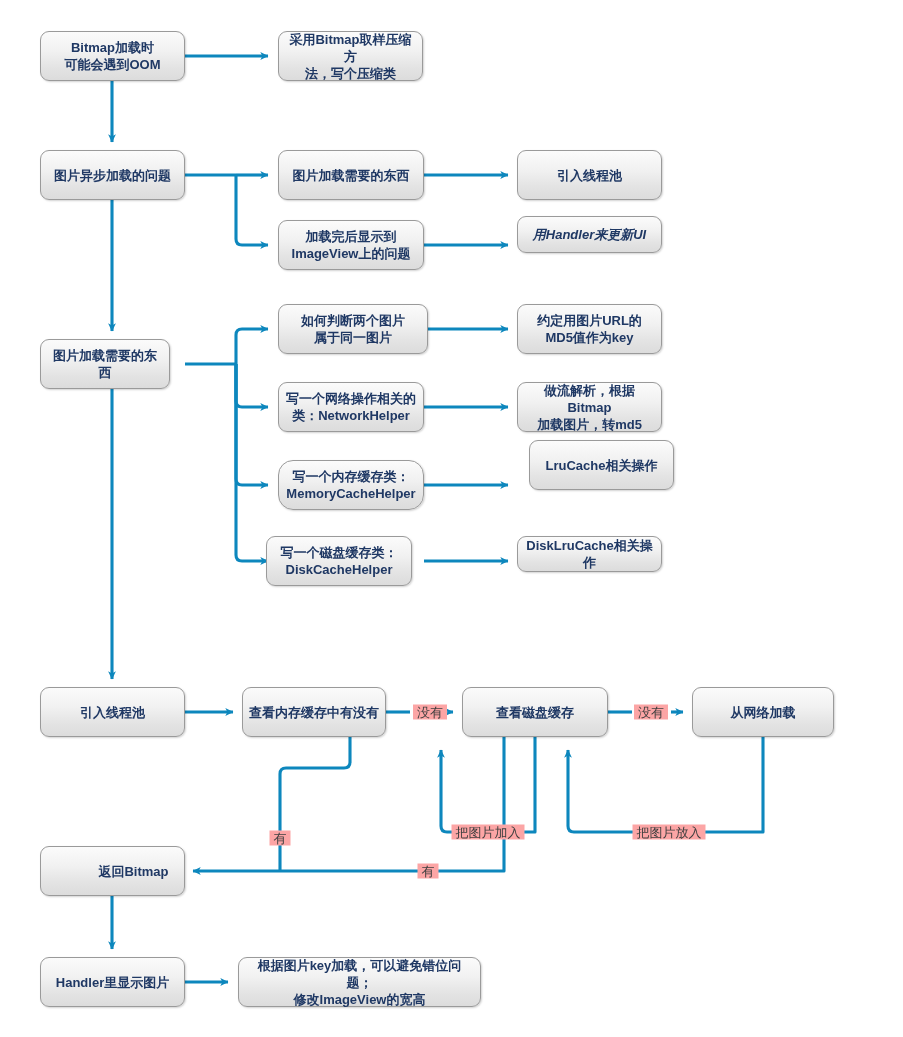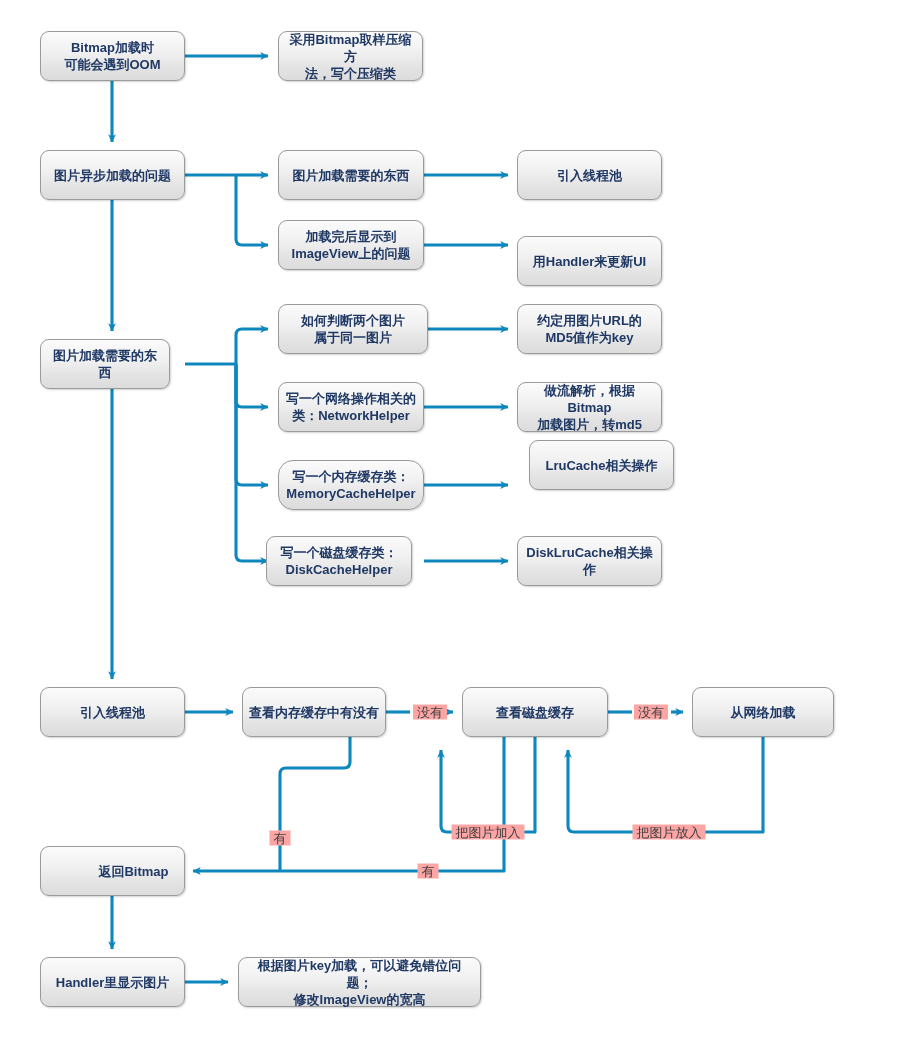--- a/index.html
+++ b/index.html
@@ -140,21 +140,21 @@
 
   <div class="node-box" style="left:40px; top:150px; width:145px; height:50px;">图片异步加载的问题</div>
 
   <div class="node-box" style="left:278px; top:150px; width:146px; height:50px;">图片加载需要的东西</div>
 
   <div class="node-box" style="left:517px; top:150px; width:145px; height:50px;">引入线程池</div>
 
   <div class="node-box" style="left:278px; top:220px; width:146px; height:50px;">加载完后显示到
 ImageView上的问题</div>
 
-  <div class="node-box" style="left:517px; top:236px; width:145px; height:50px;">用Handler来更新UI</div>
+  <div class="node-box" style="left:517px; top:216px; width:145px; height:37px;font-style:italic;">用Handler来更新UI</div>
 
   <div class="node-box" style="left:40px; top:339px; width:130px; height:50px;">图片加载需要的东西</div>
 
   <div class="node-box" style="left:278px; top:304px; width:150px; height:50px;">如何判断两个图片
 属于同一图片</div>
 
   <div class="node-box" style="left:517px; top:304px; width:145px; height:50px;">约定用图片URL的
 MD5值作为key</div>
 
   <div class="node-box" style="left:278px; top:382px; width:146px; height:50px;">写一个网络操作相关的
@@ -164,21 +164,21 @@
 加载图片，转md5</div>
 
   <div class="node-box" style="left:278px; top:460px; width:146px; height:50px;border-radius:15px;">写一个内存缓存类：
 MemoryCacheHelper</div>
 
   <div class="node-box" style="left:517px; top:440px; width:145px; height:50px;margin-left:12px;">LruCache相关操作</div>
 
   <div class="node-box" style="left:266px; top:536px; width:146px; height:50px;">写一个磁盘缓存类：
 DiskCacheHelper</div>
 
-  <div class="node-box" style="left:517px; top:536px; width:145px; height:50px;">DiskLruCache相关操作</div>
+  <div class="node-box" style="left:517px; top:536px; width:145px; height:36px;">DiskLruCache相关操作</div>
 
   <div class="node-box" style="left:40px; top:687px; width:145px; height:50px;">引入线程池</div>
 
   <div class="node-box" style="left:242px; top:687px; width:144px; height:50px;">查看内存缓存中有没有</div>
 
   <div class="node-box" style="left:462px; top:687px; width:146px; height:50px;">查看磁盘缓存</div>
 
   <div class="node-box" style="left:692px; top:687px; width:142px; height:50px;">从网络加载</div>
 
   <div class="node-box" style="left:40px; top:846px; width:145px; height:50px;padding-left:48px;">返回Bitmap</div>

